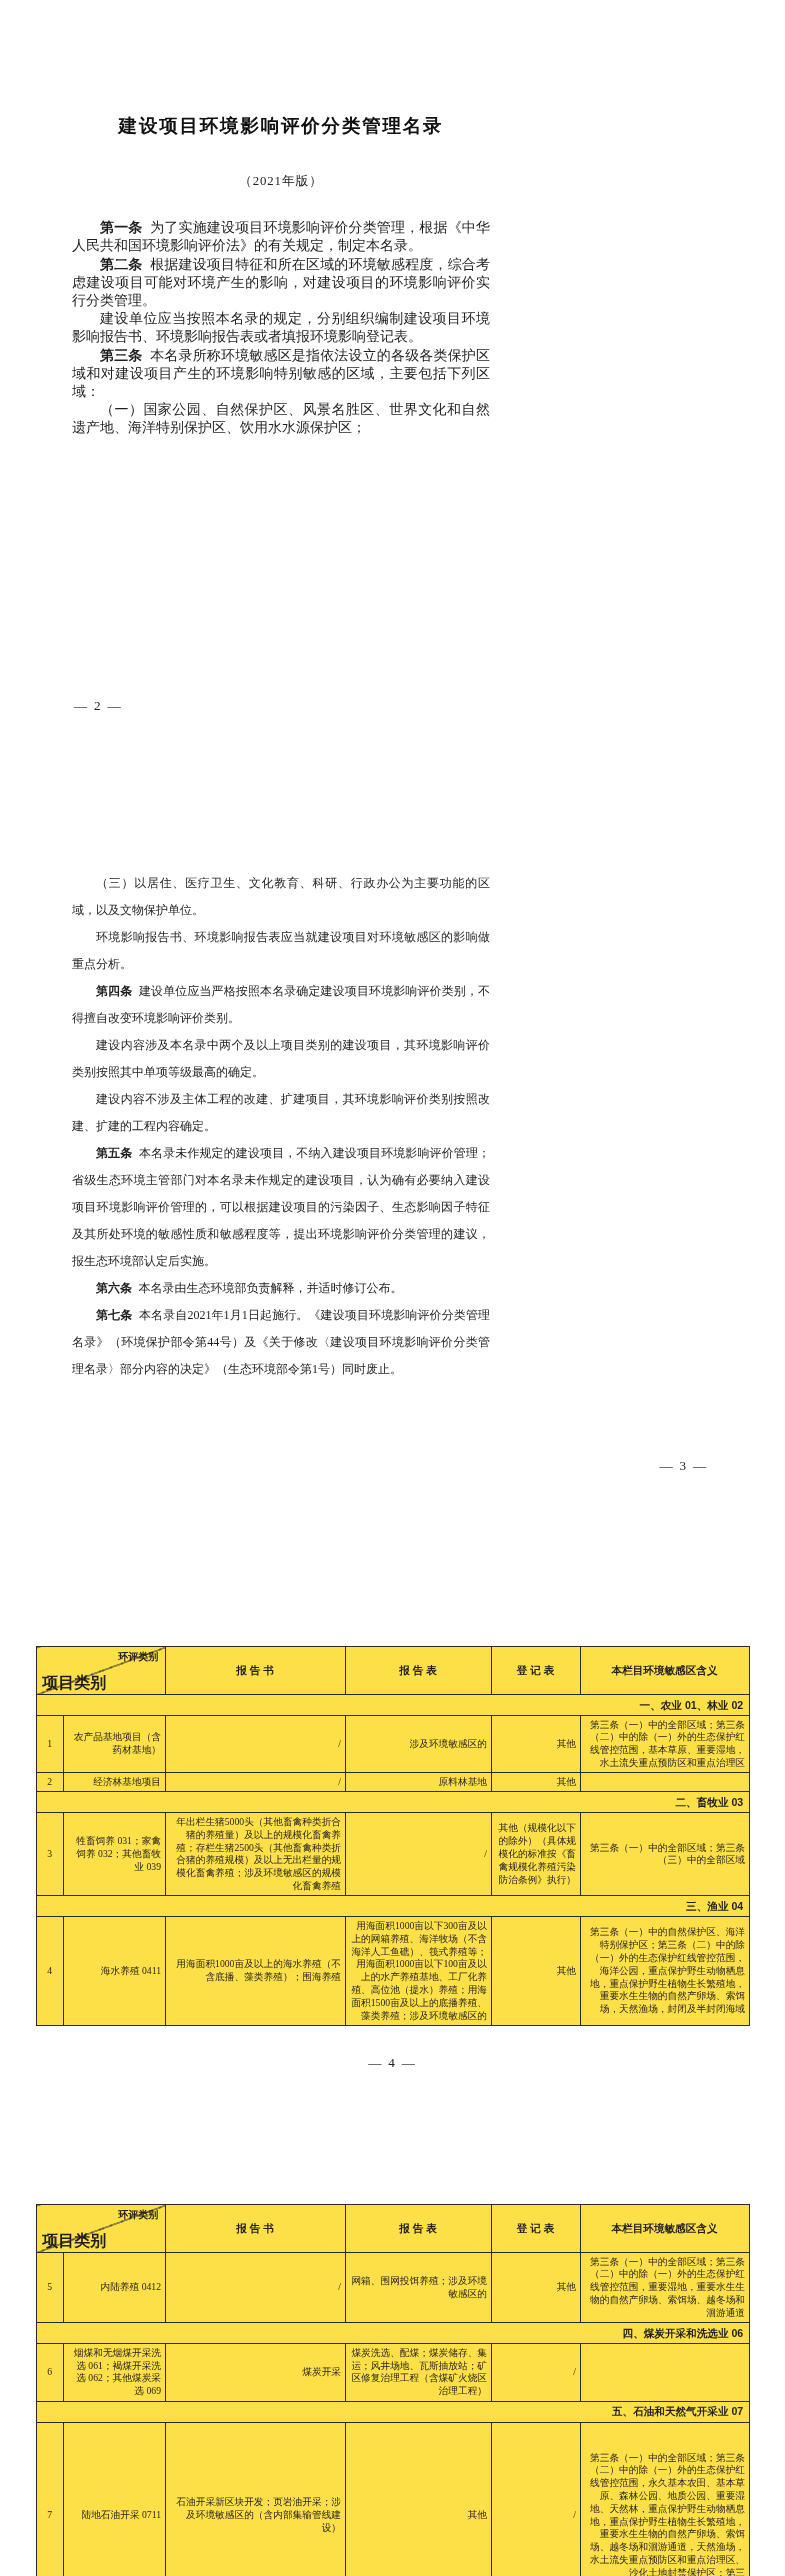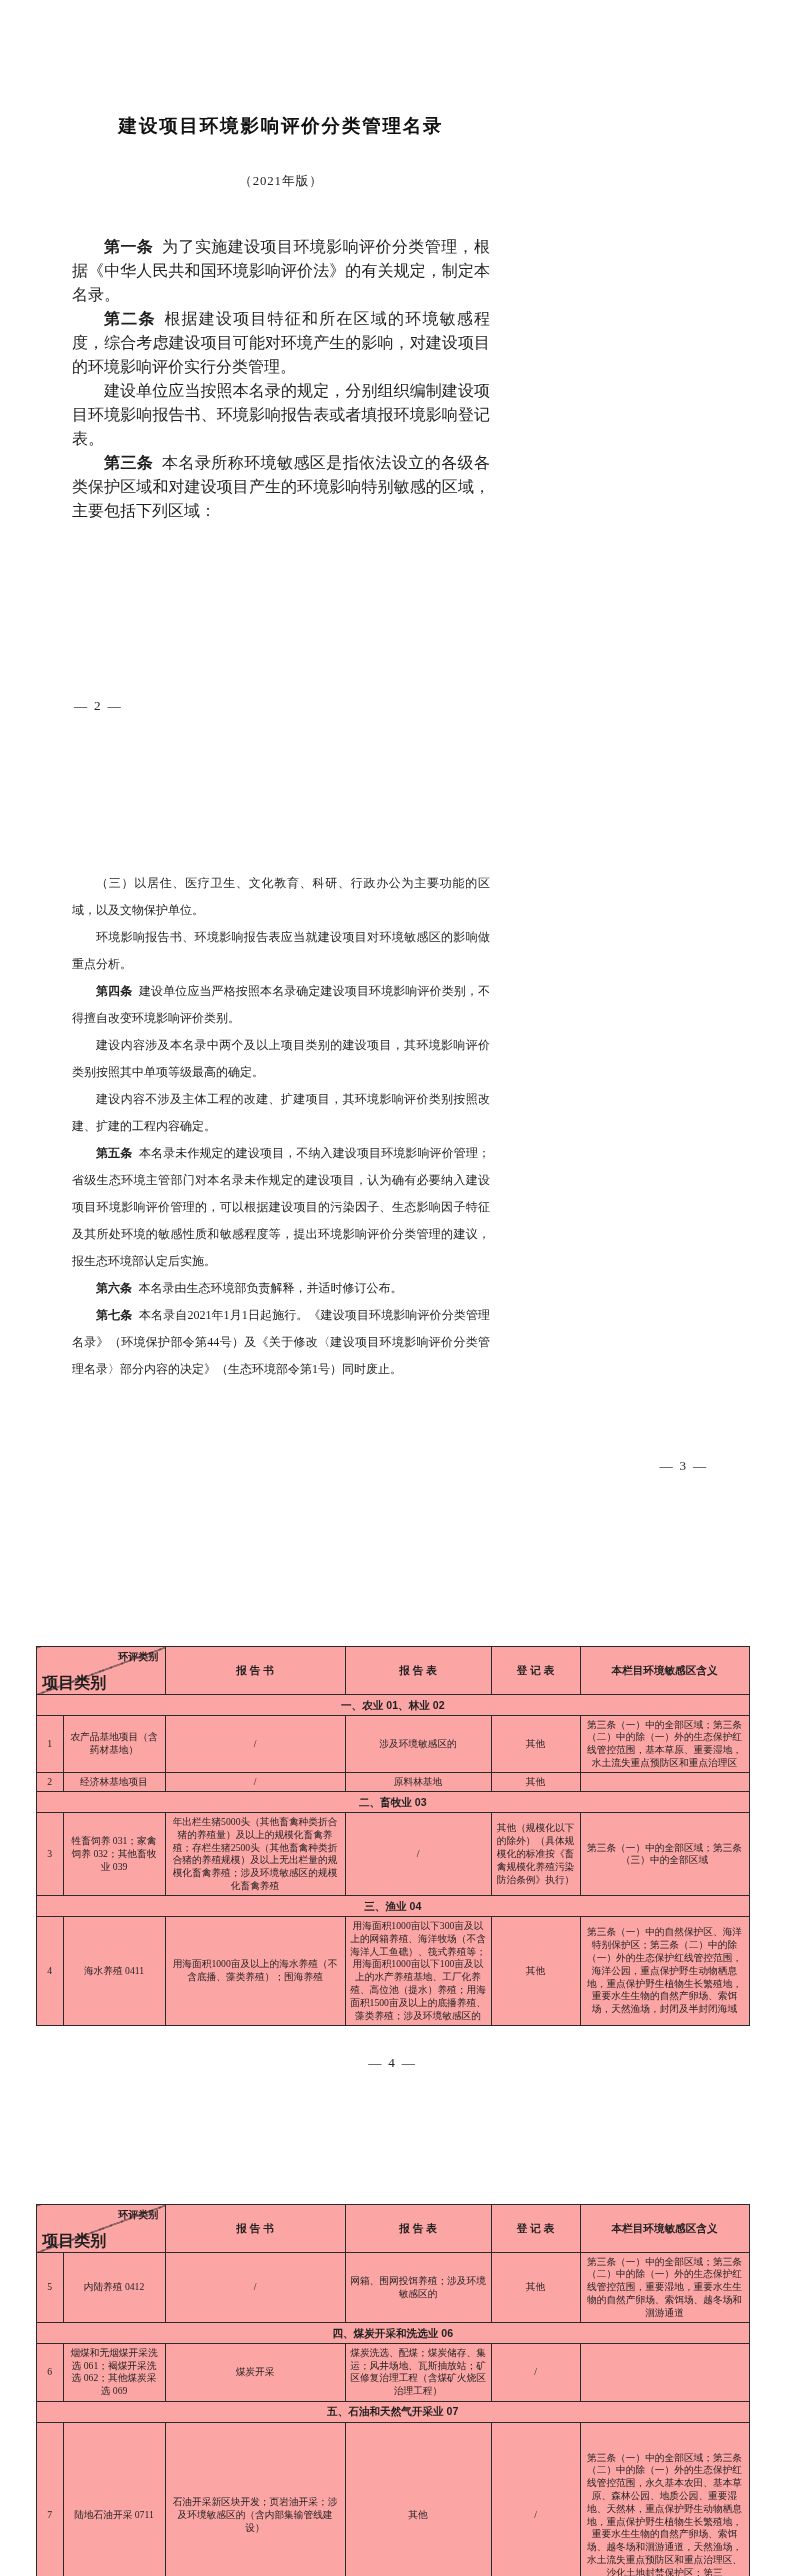--- a/index.html
+++ b/index.html
@@ -11,40 +11,40 @@
   .doc-title {
     position:absolute; top:113px; left:72px; width:418px;
     text-align:center; font-family:Liberation Mono, monospace;
     font-weight:bold; font-size:18.5px; letter-spacing:1.8px; color:#111;
   }
   .doc-subtitle {
     position:absolute; top:173px; left:72px; width:418px;
     text-align:center; font-size:12.8px; letter-spacing:0.9px;
   }
   .text-block { position:absolute; left:72px; width:418px; text-align:justify; }
-  #page1 { top:235px; font-size:16px; line-height:24px; }
+  #page1 { top:218px; font-size:14px; line-height:18px; }
   #page2 { top:870px; font-size:12px;  line-height:27px; }
   .text-block p { text-indent:2em; margin:0; }
   .lead { font-family:"Liberation Sans", sans-serif; font-weight:bold; margin-right:0.55em; }
   .pagenum { position:absolute; font-size:13.2px; letter-spacing:1.8px; color:#222; }
   #pagenum-2 { top:698px; left:74px; }
   #pagenum-3 { top:1458px; right:78px; }
   #pagenum-4 { top:2055px; left:36px; width:713px; text-align:center; }
 
   table.catalog {
     position:absolute; left:36px; width:713px;
     border-collapse:collapse; table-layout:fixed;
-    border:1.8px solid #2a2a2a; background:#fca5a5;
+    border:1.8px solid #2a2a2a; background:#fde047;
   }
   #table1 { top:1646px; }
   #table2 { top:2204px; }
   .catalog th, .catalog td {
     border:0.9px solid #2a2a2a; padding:2.6px 3.5px;
     font-size:9.7px; line-height:12.8px;
-    vertical-align:middle; word-break:break-all; text-align:center;
+    vertical-align:middle; word-break:break-all; text-align:right;
   }
   .catalog thead th {
     font-family:"Liberation Sans", sans-serif; font-weight:bold;
     font-size:10.6px; text-align:center; height:48px; padding:1.8px;
   }
   th.diag {
     position:relative; padding:0;
     background:linear-gradient(to bottom right,
       transparent 49.4%, #2a2a2a 49.4%, #2a2a2a 50.6%, transparent 50.6%);
   }
@@ -61,20 +61,21 @@
 <body>
 
 <div class="doc-title">建设项目环境影响评价分类管理名录</div>
 <div class="doc-subtitle">（2021年版）</div>
 
 <div class="text-block" id="page1">
     <p><b class="lead">第一条</b>为了实施建设项目环境影响评价分类管理，根据《中华人民共和国环境影响评价法》的有关规定，制定本名录。</p>
     <p><b class="lead">第二条</b>根据建设项目特征和所在区域的环境敏感程度，综合考虑建设项目可能对环境产生的影响，对建设项目的环境影响评价实行分类管理。</p>
     <p>建设单位应当按照本名录的规定，分别组织编制建设项目环境影响报告书、环境影响报告表或者填报环境影响登记表。</p>
     <p><b class="lead">第三条</b>本名录所称环境敏感区是指依法设立的各级各类保护区域和对建设项目产生的环境影响特别敏感的区域，主要包括下列区域：</p>
+    <p>（一）国家公园、自然保护区、风景名胜区、世界文化和自然遗产地、海洋特别保护区、饮用水水源保护区；</p>
   </div>
 <div class="pagenum" id="pagenum-2">— 2 —</div>
 
 <div class="text-block" id="page2">
     <p>（三）以居住、医疗卫生、文化教育、科研、行政办公为主要功能的区域，以及文物保护单位。</p>
     <p>环境影响报告书、环境影响报告表应当就建设项目对环境敏感区的影响做重点分析。</p>
     <p><b class="lead">第四条</b>建设单位应当严格按照本名录确定建设项目环境影响评价类别，不得擅自改变环境影响评价类别。</p>
     <p>建设内容涉及本名录中两个及以上项目类别的建设项目，其环境影响评价类别按照其中单项等级最高的确定。</p>
     <p>建设内容不涉及主体工程的改建、扩建项目，其环境影响评价类别按照改建、扩建的工程内容确定。</p>
     <p><b class="lead">第五条</b>本名录未作规定的建设项目，不纳入建设项目环境影响评价管理；省级生态环境主管部门对本名录未作规定的建设项目，认为确有必要纳入建设项目环境影响评价管理的，可以根据建设项目的污染因子、生态影响因子特征及其所处环境的敏感性质和敏感程度等，提出环境影响评价分类管理的建议，报生态环境部认定后实施。</p>

